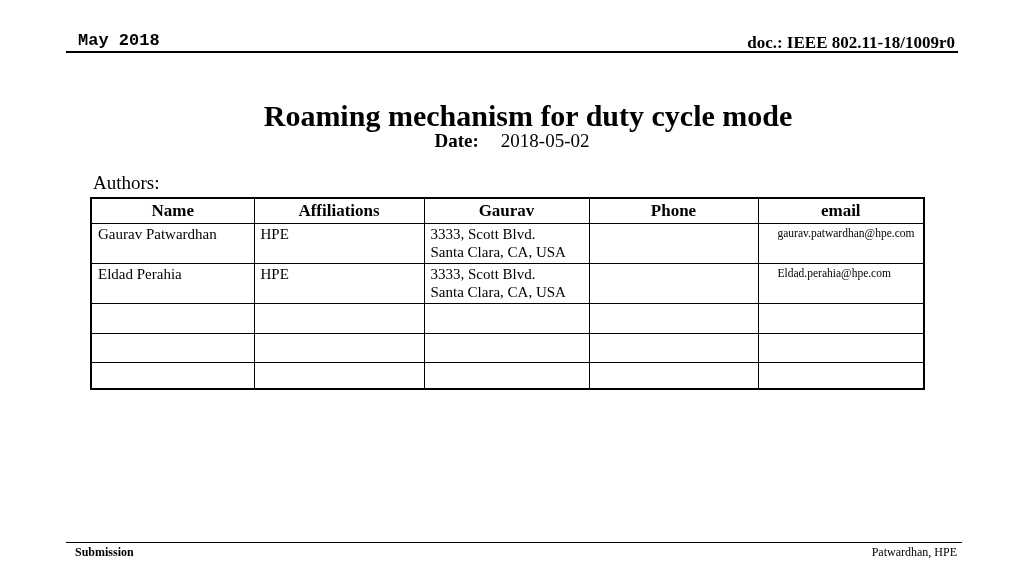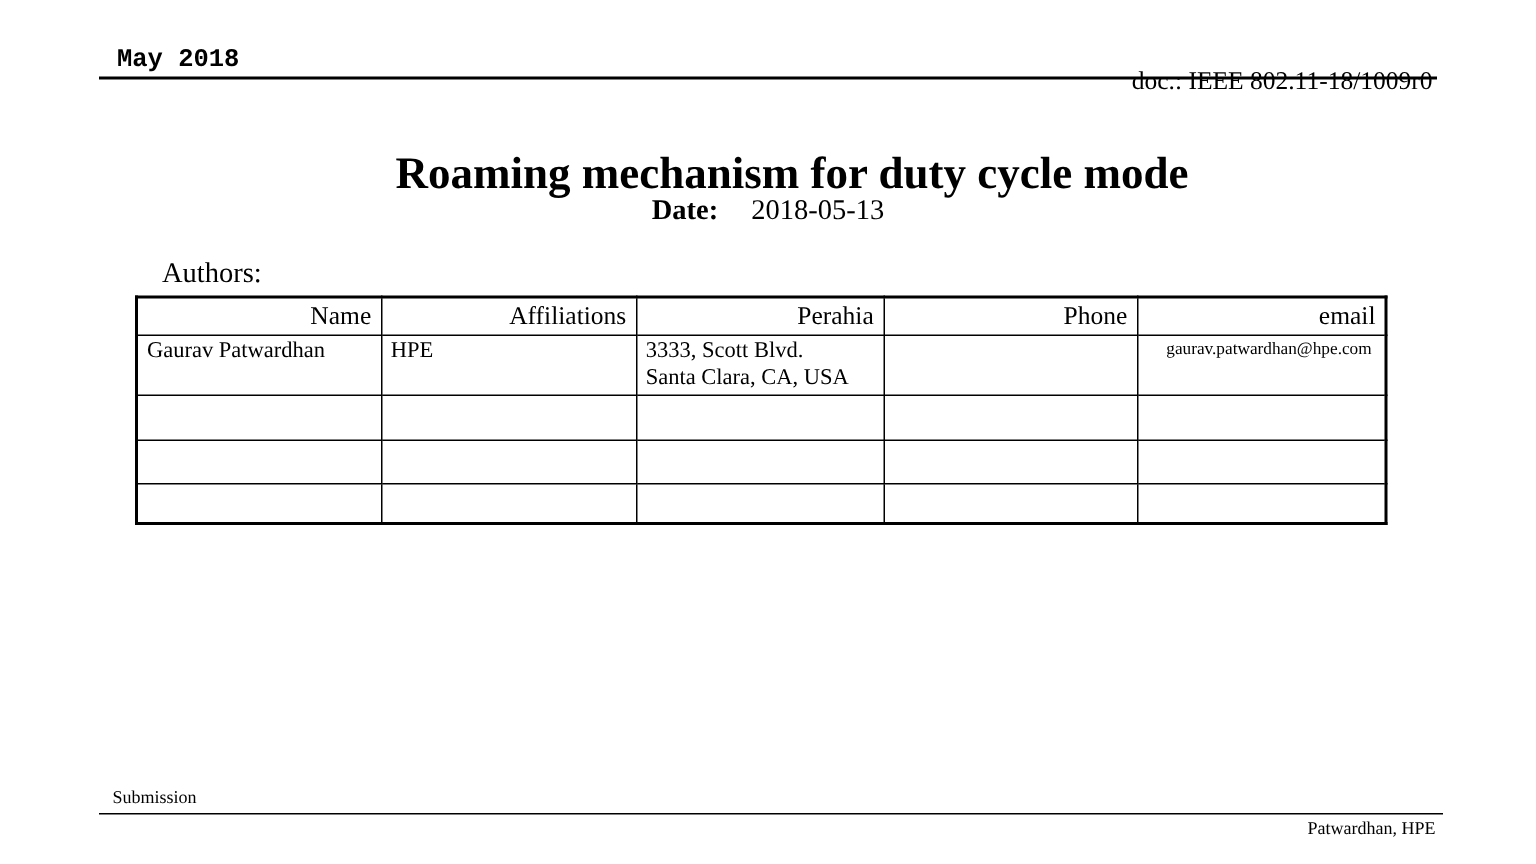--- a/index.html
+++ b/index.html
@@ -12,22 +12,22 @@
     overflow: hidden;
   }
   .slide { position: absolute; inset: 0; }
 
   
   .header-left {
     position: absolute; left: 78px; top: 31px;
     font-size: 17px; font-weight: bold; font-family: Liberation Mono, monospace;
   }
   .header-right {
-    position: absolute; right: 69px; top: 44px;
-    font-size: 17px; font-weight: normal;
+    position: absolute; right: 69px; top: 33px;
+    font-size: 17px; font-weight: bold;
   }
   .header-rule {
     position: absolute; left: 66px; top: 51px;
     width: 892px; height: 0;
     border-top: 2px solid #000000;
   }
 
   
   .slide-title {
     position: absolute; left: 0; top: 83px; width: 100%;
@@ -35,40 +35,40 @@
     font-size: 30px; font-weight: bold; letter-spacing: 0px;
   }
   .date-line {
     position: absolute; left: 0; top: 130px; width: 100%;
     text-align: center; font-size: 19px;
   }
   .date-line .date-label { font-weight: bold; margin-right: 22px; }
 
   
   .authors-label {
-    position: absolute; left: 108px; top: 172px;
+    position: absolute; left: 93px; top: 172px;
     font-size: 19px;
   }
 
   
   .authors-table {
     position: absolute; left: 90px; top: 197px;
     width: 833px;
     border-collapse: collapse; table-layout: fixed;
     border: 2px solid #000000;
   }
   .authors-table th, .authors-table td {
     border: 1.5px solid #000000;
     vertical-align: top;
     overflow: hidden;
     white-space: nowrap;
   }
   .authors-table th {
-    text-align: right;
-    font-size: 17px; font-weight: normal;
+    text-align: center;
+    font-size: 17px; font-weight: bold;
     padding: 2px 6px 1px 6px;
     height: 25px;
     box-sizing: border-box;
   }
   .authors-table td {
     font-size: 15px;
     padding: 1px 6px 0 6px;
     line-height: 18px;
   }
   .authors-table td.cell-email {
@@ -78,22 +78,23 @@
     padding-left: 19px;
   }
 
   
   .footer-rule {
     position: absolute; left: 66px; top: 542px;
     width: 896px; height: 0;
     border-top: 1.5px solid #000000;
   }
   .footer-left {
-    position: absolute; left: 75px; top: 524px;
+    position: absolute; left: 75px; top: 545px;
     font-size: 12px;
+    font-weight: bold;
   }
   .footer-center {
     position: absolute; left: 0; top: 545px; width: 100%;
     text-align: center; font-size: 12px;
   }
   .footer-right {
     position: absolute; right: 67px; top: 545px;
     font-size: 12px;
     text-align: center;
   }
@@ -103,52 +104,62 @@
 
 <div class="slide">
 
   <span class="header-left">May 2018</span>
   <span class="header-right">doc.: IEEE 802.11-18/1009r0</span>
   <div class="header-rule"></div>
 
   <h1 class="slide-title">Roaming mechanism for duty cycle mode</h1>
 
   <div class="date-line">
-    <span class="date-label">Date:</span><span>2018-05-13</span>
+    <span class="date-label">Date:</span><span>2018-05-02</span>
   </div>
 
   <div class="authors-label">Authors:</div>
 
   <table class="authors-table">
     <colgroup>
       <col style="width:163px">
       <col style="width:170px">
       <col style="width:165px">
       <col style="width:169px">
       <col style="width:166px">
     </colgroup>
     <thead>
       <tr>
         <th>Name</th>
         <th>Affiliations</th>
-        <th>Perahia</th>
+        <th>Gaurav</th>
         <th>Phone</th>
         <th>email</th>
       </tr>
     </thead>
     <tbody>
         <tr style="height: 40px; margin-top: 19px;">
           <td class="cell-name">Gaurav Patwardhan</td>
           <td class="cell-affiliation">HPE</td>
           <td class="cell-address">
             <div>3333, Scott Blvd.</div>
             <div>Santa Clara, CA, USA</div>
           </td>
           <td class="cell-phone"></td>
           <td class="cell-email">gaurav.patwardhan@hpe.com</td>
+        </tr>
+        <tr style="height: 40px;">
+          <td class="cell-name">Eldad Perahia</td>
+          <td class="cell-affiliation">HPE</td>
+          <td class="cell-address">
+            <div>3333, Scott Blvd.</div>
+            <div>Santa Clara, CA, USA</div>
+          </td>
+          <td class="cell-phone"></td>
+          <td class="cell-email">Eldad.perahia@hpe.com</td>
         </tr>
         <tr style="height: 30px;">
           <td class="cell-name"></td>
           <td class="cell-affiliation"></td>
           <td class="cell-address"></td>
           <td class="cell-phone"></td>
           <td class="cell-email"></td>
         </tr>
         <tr style="height: 29px;">
           <td class="cell-name"></td>

